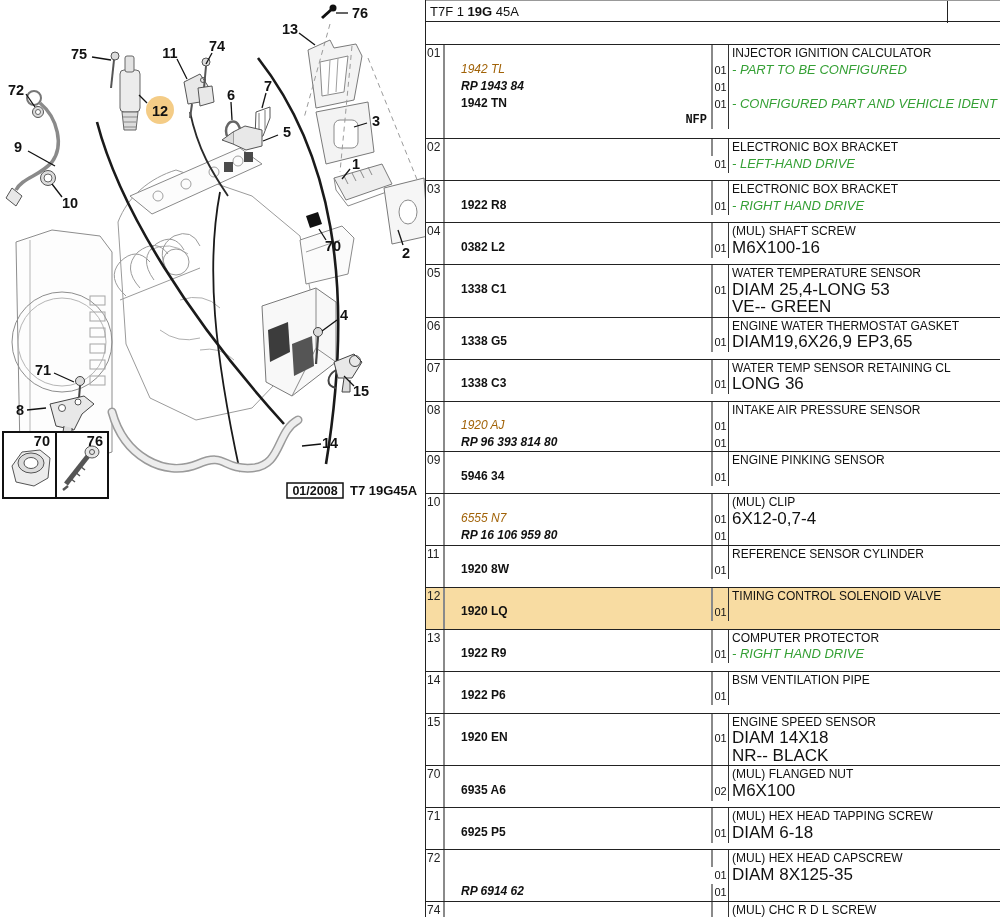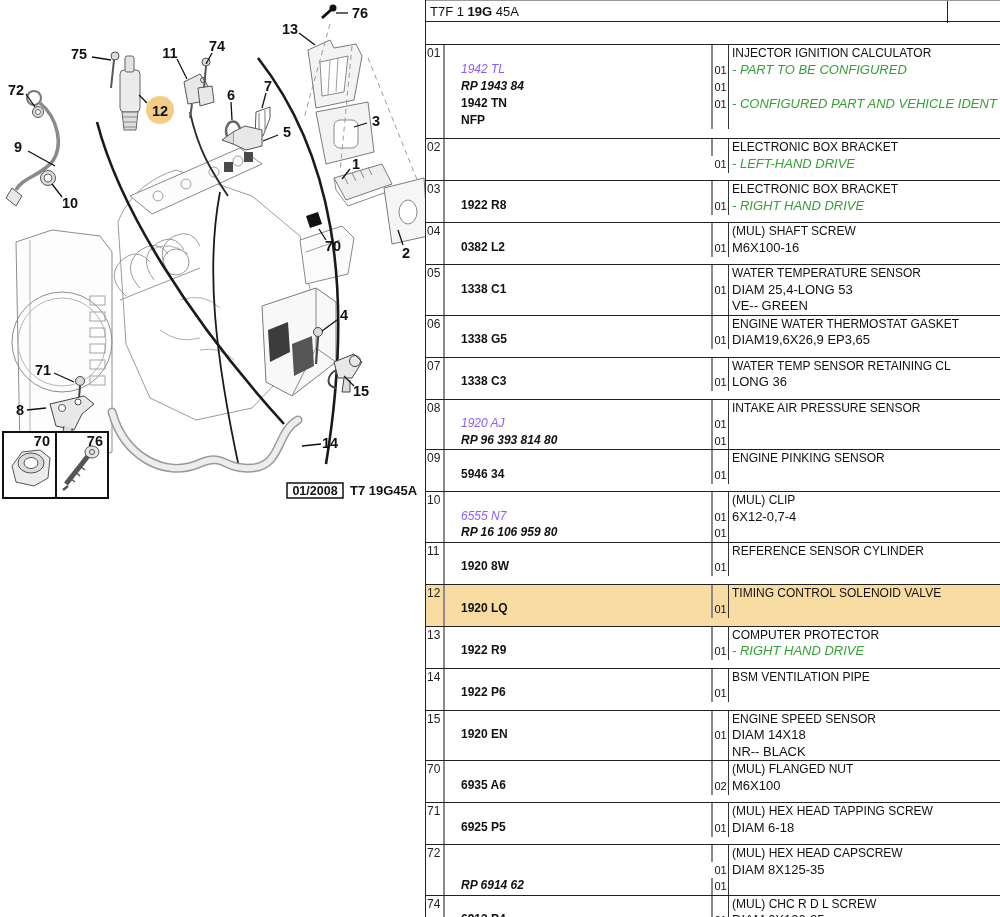--- a/index.html
+++ b/index.html
@@ -18,25 +18,25 @@
   .row { display:grid; grid-template-columns:19px 268px 16px 1fr;
     border-bottom:1px solid #222; position:relative; }
   .row.hl { background:#F8DCA2; }
   .idx { grid-column:1; grid-row:1 / span 20; border-right:2px solid #8a8a8a;
     font-size:11px; padding:1px 0 0 1px; color:#222; }
   .cell { font-size:12px; line-height:15.5px; white-space:nowrap; overflow:hidden; }
   .cpart { grid-column:2; border-right:2px solid #8a8a8a; padding-left:16px; }
   .cqty  { grid-column:3; border-right:1px solid #333; font-size:11px; text-align:center; padding-top:1px; }
   .cdesc { grid-column:4; padding-left:3px; }
   .pb   { font-weight:bold; }
-  .pi   { font-style:italic; color:#8b5cf6; }
+  .pi   { font-style:italic; color:#a16207; }
   .prp  { font-weight:bold; font-style:italic; display:block; padding-right:2px; }
-  .pnfp { font-weight:bold; display:block; padding-right:4px; }
+  .pnfp { font-weight:bold; display:block; text-align:right; padding-right:4px;font-family:Liberation Mono, monospace; }
   .title { font-weight:normal; }
-  .detail { font-size:13px; }
+  .detail { font-size:17px; }
   .green { color:#35A035; font-style:italic; font-size:13px; }
   .firstline { padding-top:1px; }
 </style>
 </head>
 <body>
 
 <div class="diagram">
 <svg width="425" height="520" viewBox="0 0 425 520" xmlns="http://www.w3.org/2000/svg">
 
   <g fill="none" stroke="#8d8d8d" stroke-width="1">

